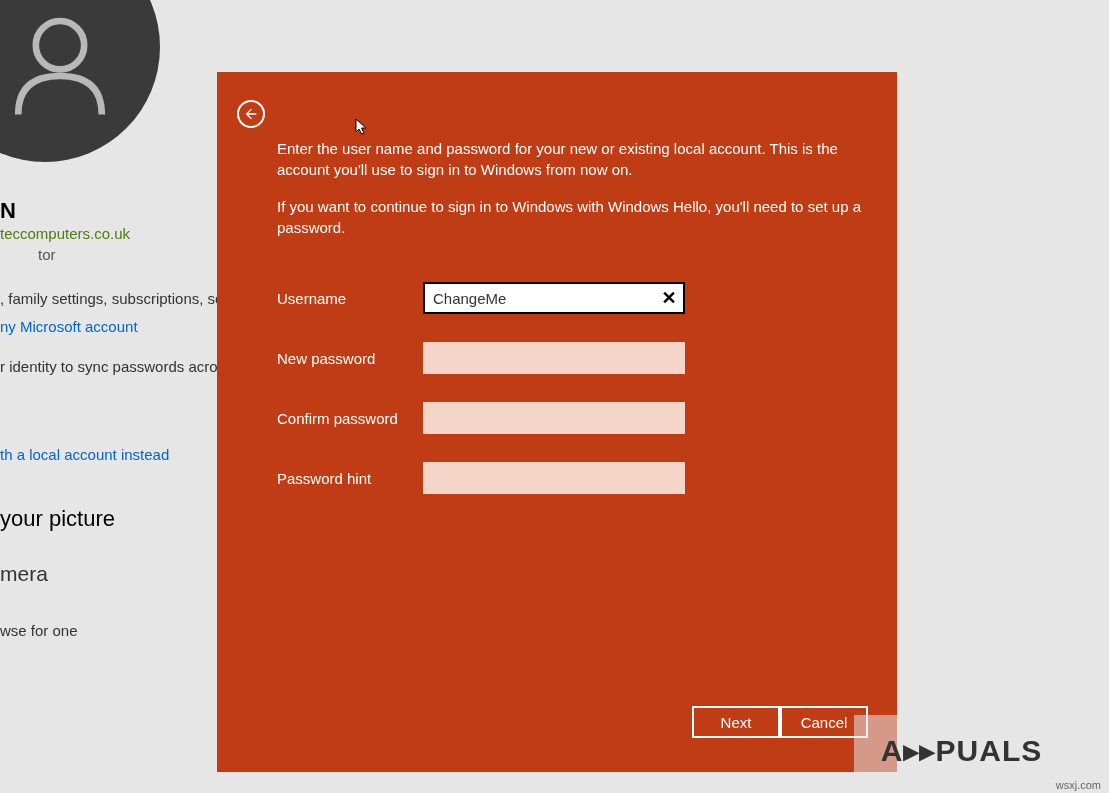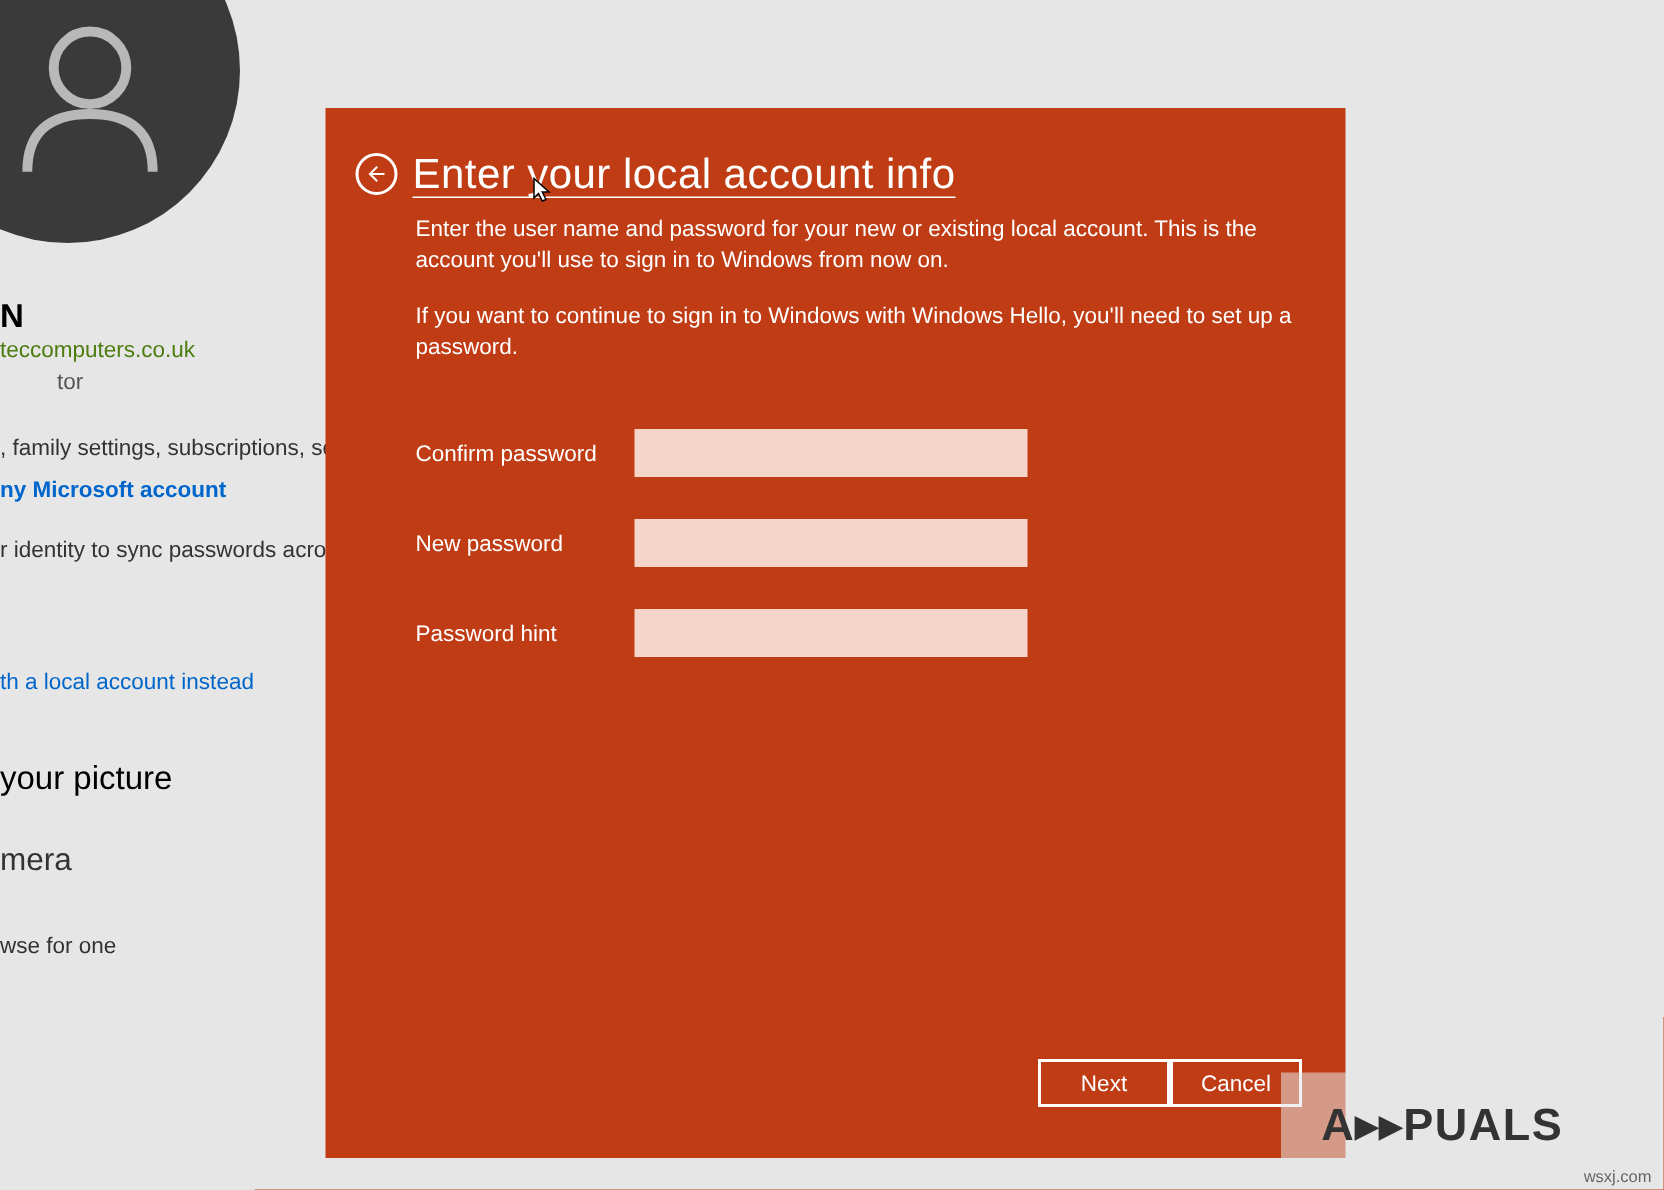--- a/index.html
+++ b/index.html
@@ -73,21 +73,20 @@
       left: 0;
       font-size: 15px;
       color: #333;
     }
     .bg-link1 {
       position: absolute;
       top: 318px;
       left: 0;
       font-size: 15px;
       color: #0066cc;
-      font-weight: bold;
     }
     .bg-line2 {
       position: absolute;
       top: 358px;
       left: 0;
       font-size: 15px;
       color: #333;
     }
     .bg-link2 {
       position: absolute;
@@ -290,42 +289,50 @@
   <div class="bg-browse">wse for one</div>
 </div>
 
 <div class="modal">
   <div class="modal-header">
     <div class="back-btn">
       <svg viewBox="0 0 24 24">
         <path d="M20 11H7.83l5.59-5.59L12 4l-8 8 8 8 1.41-1.41L7.83 13H20v-2z"></path>
       </svg>
     </div>
-    <div class="modal-title">Enter your local account info</div>
   </div>
   <div class="modal-desc">Enter the user name and password for your new or existing local account. This is the account you'll use to sign in to Windows from now on.</div>
   <div class="modal-desc2">If you want to continue to sign in to Windows with Windows Hello, you'll need to set up a password.</div>
 
   <div class="form-section">
+    <div class="form-row">
+      <div class="form-label">Username</div>
+      <div class="input-wrapper">
+        <input type="text" class="text-input active" value="ChangeMe" style="">
+        <div class="clear-btn">
+          <span>✕</span>
+        </div>
+      </div>
+    </div>
+
+    <div class="form-row">
+      <div class="form-label">New password</div>
+      <div class="input-wrapper">
+        <input type="password" class="text-input" value="" style="">
+      </div>
+    </div>
 
     <div class="form-row">
       <div class="form-label">Confirm password</div>
       <div class="input-wrapper">
         <input type="password" class="text-input" value="" style="">
       </div>
     </div>
 
     <div class="form-row">
-      <div class="form-label">New password</div>
-      <div class="input-wrapper">
-        <input type="password" class="text-input" value="" style="">
-      </div>
-    </div>
-
-    <div class="form-row">
       <div class="form-label">Password hint</div>
       <div class="input-wrapper">
         <input type="text" class="text-input" value="" style="">
       </div>
     </div>
   </div>
 
   <div class="modal-buttons">
     <button class="modal-btn">Next</button>
     <button class="modal-btn">Cancel</button>

